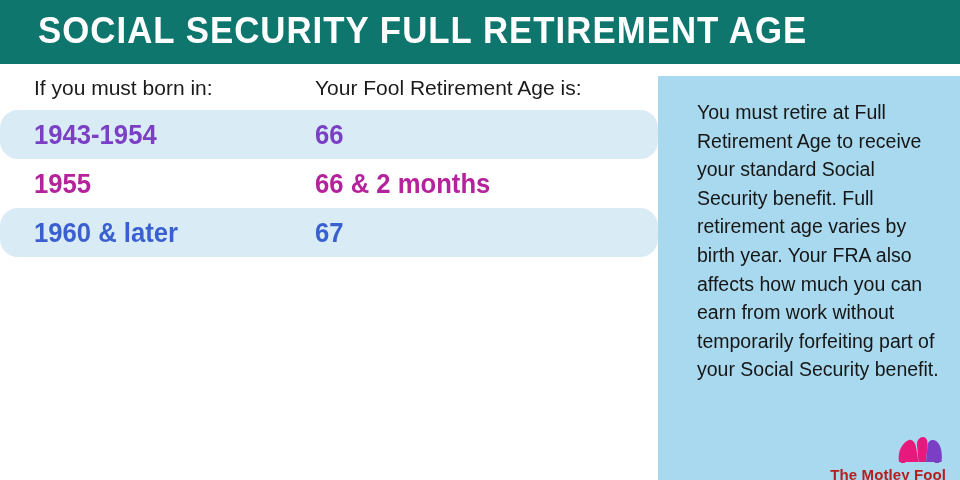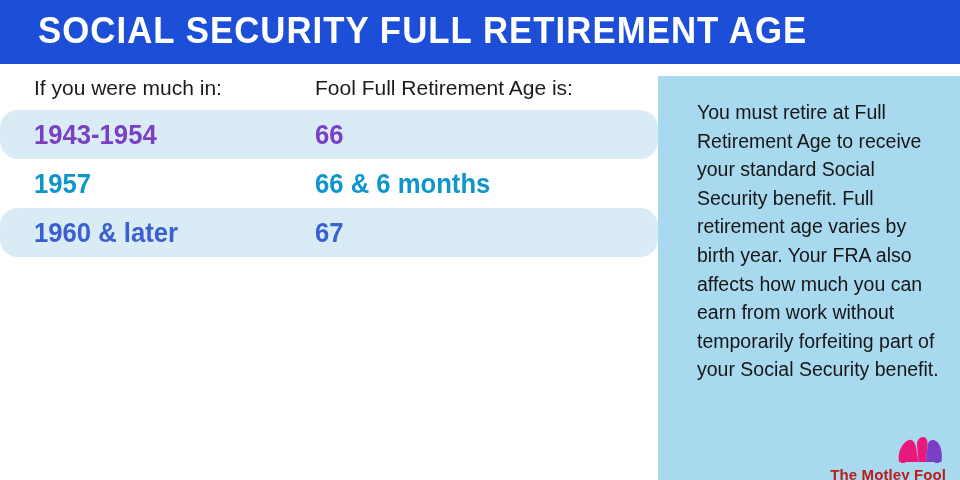--- a/index.html
+++ b/index.html
@@ -21,21 +21,21 @@
     overflow: hidden;
   }
 
   
   #header-banner {
     position: absolute;
     left: 0;
     top: 0;
     width: 960px;
     height: 64px;
-    background: #1d4ed8;
+    background: #0f766e;
   }
   #header-title {
     position: absolute;
     left: 38px;
     top: 0;
     height: 64px;
     line-height: 62px;
     color: #ffffff;
     font-family: "Liberation Sans Narrow", "Liberation Sans", sans-serif;
     font-weight: bold;
@@ -152,31 +152,31 @@
 <body>
 
 <div id="infographic">
 
   <div id="header-banner">
     <div id="header-title">SOCIAL SECURITY FULL RETIREMENT AGE</div>
   </div>
 
   <div id="table-area">
     <div id="table-head">
-      <div class="head-cell" id="head-col-birth">If you were much in:</div>
-      <div class="head-cell" id="head-col-fra">Fool Full Retirement Age is:</div>
+      <div class="head-cell" id="head-col-birth">If you must born in:</div>
+      <div class="head-cell" id="head-col-fra">Your Fool Retirement Age is:</div>
     </div>
     <div id="table-rows">
         <div class="table-row banded">
           <div class="row-cell cell-birth" style="color: rgb(122, 63, 196);">1943-1954</div>
           <div class="row-cell cell-fra" style="color: rgb(122, 63, 196);">66</div>
         </div>
         <div class="table-row">
-          <div class="row-cell cell-birth" style="color: rgb(14, 150, 204);">1957</div>
-          <div class="row-cell cell-fra" style="color: rgb(14, 150, 204);">66 &amp; 6 months</div>
+          <div class="row-cell cell-birth" style="color: rgb(181, 35, 156);">1955</div>
+          <div class="row-cell cell-fra" style="color: rgb(181, 35, 156);">66 &amp; 2 months</div>
         </div>
         <div class="table-row banded">
           <div class="row-cell cell-birth" style="color: rgb(58, 95, 208);">1960 &amp; later</div>
           <div class="row-cell cell-fra" style="color: rgb(58, 95, 208);">67</div>
         </div>
       </div>
   </div>
 
   <div id="sidebar">
     <div id="sidebar-note">You must retire at Full Retirement Age to receive your standard Social Security benefit. Full retirement age varies by birth year. Your FRA also affects how much you can earn from work without temporarily forfeiting part of your Social Security benefit.</div>

